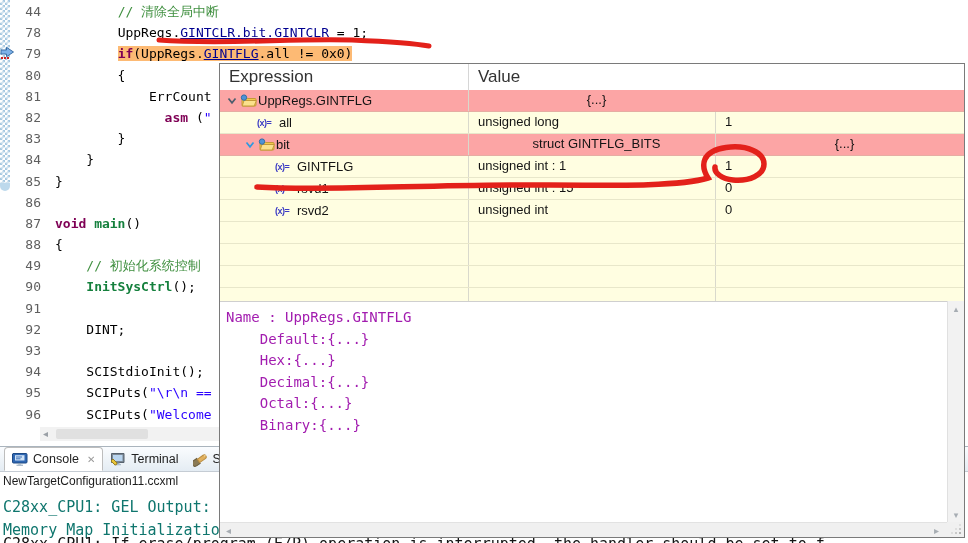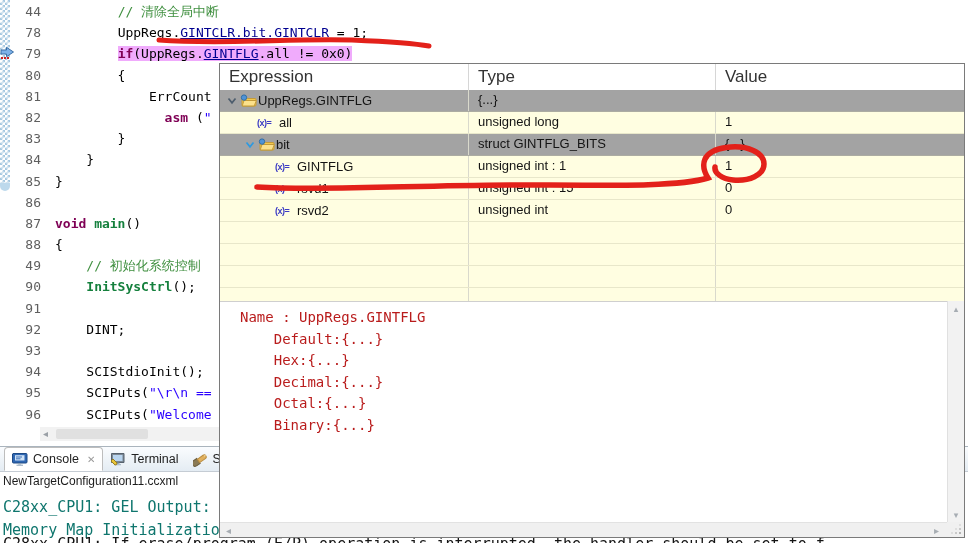--- a/index.html
+++ b/index.html
@@ -16,21 +16,21 @@
   #gutter{position:absolute;left:10px;top:1px;width:38px;}
   .ln{height:21.2px;line-height:21.2px;text-align:right;padding-right:7px;
       font:13px/21.2px "DejaVu Sans Mono",monospace;color:#5f5f5f;}
   #codelines{position:absolute;left:55px;top:1px;right:0;}
   .cl{height:21.2px;line-height:21.2px;white-space:pre;font:13px/21.2px "DejaVu Sans Mono",monospace;color:#000;}
   .seg-com{color:#3f8f3f;}
   .seg-kw{color:#7f0055;font-weight:bold;}
   .seg-link{color:#000090;text-decoration:underline;}
   .seg-str{color:#2a00ff;}
   .seg-fn{color:#15803d;font-weight:bold;}
-  .stmt-hl{background:#f0abfc;}
+  .stmt-hl{background:#fdba74;}
   #ip-icon{position:absolute;left:0;top:45px;}
   
   #ed-hscroll{position:absolute;left:40px;top:427px;width:180px;height:14px;background:#f2f2f2;}
   #ed-hscroll .arr{position:absolute;left:3px;top:0;font:10px/14px "DejaVu Sans",sans-serif;color:#9aa0a6;}
   #ed-hscroll .thumb{position:absolute;left:16px;top:2px;width:92px;height:10px;background:#e0e0e0;border-radius:2px;}
   
   #console-panel{position:absolute;left:0;top:447px;width:968px;height:96px;background:#fff;}
   #tabbar{position:absolute;left:0;top:0;width:100%;height:24px;
     background:linear-gradient(#fafcfe,#e4ecf3);border-bottom:1px solid #c5ccd4;display:flex;align-items:stretch;}
   .tab{display:flex;align-items:center;gap:5px;padding:0 7px;font-size:12.5px;color:#222;justify-content:flex-end;}
@@ -43,33 +43,33 @@
     font:15px/22px "DejaVu Sans Mono",monospace;color:#141414;}
   
   #popup{position:absolute;left:219px;top:63px;width:744px;height:473px;background:#fff;
     border:1px solid #7a7a7a;z-index:5;}
   #tbl-head{position:absolute;left:0;top:0;width:100%;height:26px;background:#fff;display:grid;
     grid-template-columns:248px 247px 1fr;border-bottom:1px solid #ececec;}
   #tbl-head .hc{font-size:17px;color:#333;line-height:26px;padding-left:9px;}
   #tbl-head .hc + .hc{border-left:1px solid #d6d6d6;}
   #tbl-rows{position:absolute;left:0;top:26px;width:100%;}
   .trow{display:grid;grid-template-columns:248px 247px 1fr;height:21px;border-bottom:1px solid rgba(190,190,160,0.35);}
-  .trow.teal{background:#a3a3a3;}
+  .trow.teal{background:#fca5a5;text-align:center;}
   .trow.yellow{background:#fffee1;}
   .trow .c{font-size:13px;color:#141414;line-height:20px;padding-left:9px;white-space:nowrap;overflow:hidden;}
   .trow .c + .c{border-left:1px solid #d9d9cc;}
   .exprcell{display:flex;align-items:center;padding-left:0 !important;}
   .chev{width:14px;height:11px;flex:0 0 14px;display:inline-block;}
   .spacer{display:inline-block;height:1px;}
   .varicon{font:bold 9px "Liberation Sans",sans-serif;color:#3b3bc4;flex:0 0 22px;letter-spacing:-0.5px;}
   .structicon{flex:0 0 19px;}
   .tlabel{font-size:13px;color:#141414;}
   #details{position:absolute;left:0;top:237px;width:727px;height:222px;background:#fff;
     border-top:1px solid #cfcfcf;padding:5px 0 0 6px;box-sizing:border-box;}
-  .dline{white-space:pre;font:14px/21.5px "DejaVu Sans Mono",monospace;color:#b91c1c;margin-left:14px;}
+  .dline{white-space:pre;font:14px/21.5px "DejaVu Sans Mono",monospace;color:#a21caf;}
   #vscroll{position:absolute;left:727px;top:237px;width:17px;height:222px;background:#f2f2f2;border-left:1px solid #e0e0e0;box-sizing:border-box;}
   #vscroll .up,#vscroll .dn{position:absolute;left:0;width:100%;text-align:center;
      font:9px "DejaVu Sans",sans-serif;color:#a7adb3;}
   #vscroll .up{top:3px;} #vscroll .dn{bottom:3px;}
   #hscroll{position:absolute;left:0;top:458px;width:727px;height:15px;background:#f0f0f0;border-top:1px solid #e2e2e2;box-sizing:border-box;}
   #hscroll .lt{position:absolute;left:6px;top:1px;font:10px/13px "DejaVu Sans",sans-serif;color:#a7adb3;}
   #hscroll .rt{position:absolute;right:8px;top:1px;font:10px/13px "DejaVu Sans",sans-serif;color:#a7adb3;}
   #grip{position:absolute;left:727px;top:458px;width:17px;height:15px;background:#f0f0f0;}
   
   #ink{position:absolute;left:0;top:0;z-index:9;pointer-events:none;}
@@ -172,21 +172,20 @@
       </div>
     </div>
   <div id="console-title">NewTargetConfiguration11.ccxml</div>
   <div id="console-out"><div>C28xx_CPU1: GEL Output:</div><div>Memory Map Initializatio</div></div>
   <div id="console-partial">C28xx_CPU1: If erase/program (E/P) operation is interrupted, the handler should be set to f</div>
 </div>
 
 <div id="popup">
   <div id="tbl-head">
     <div class="hc">Expression</div>
-    <div class="hc">Type</div>
     <div class="hc">Value</div>
   </div>
   <div id="tbl-rows">
       <div class="trow teal">
         <div class="c exprcell">
           <span class="spacer" style="width: 5px;"></span>
           <svg width="11" height="11" viewBox="0 0 11 11" class="chev">
             <polyline points="2,3.5 5.5,7.8 9,3.5" fill="none" stroke="#4d5d6d" stroke-width="1.7"></polyline>
           </svg>
           <svg width="17" height="13" viewBox="0 0 17 13" class="structicon">

